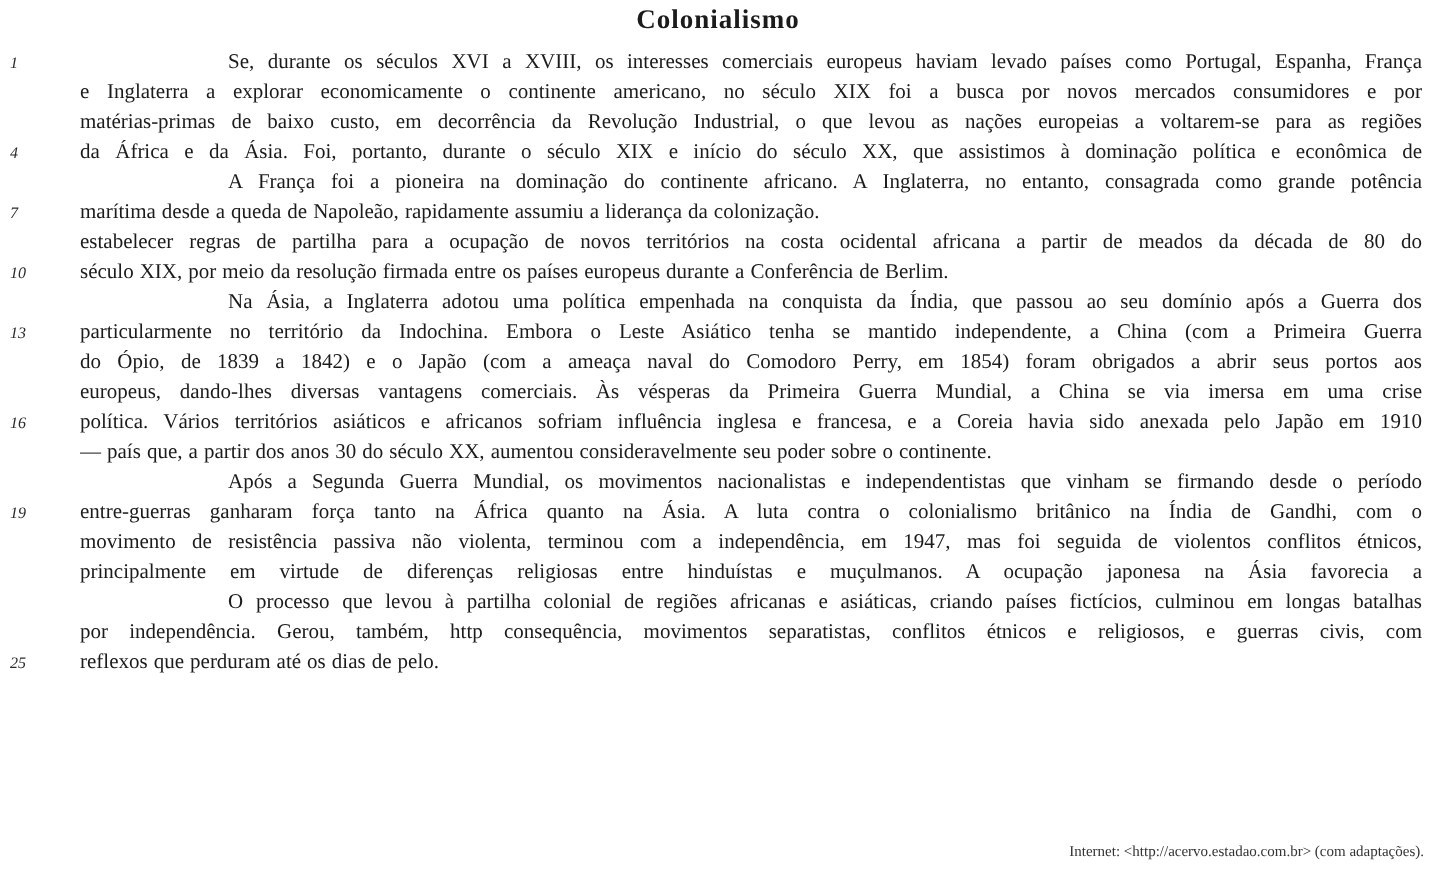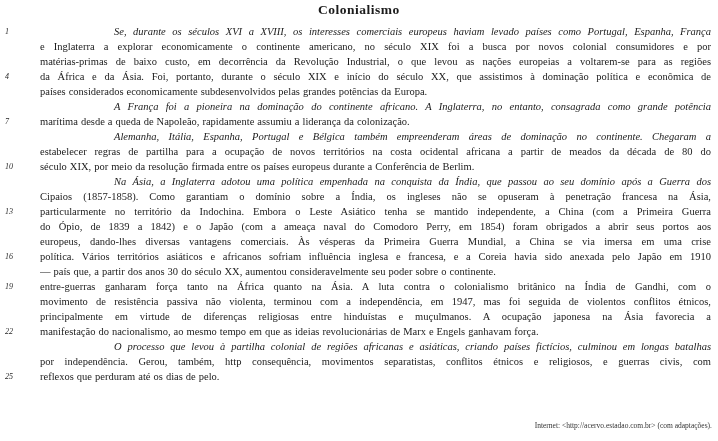--- a/index.html
+++ b/index.html
@@ -53,21 +53,20 @@
     overflow: hidden;
     white-space: normal;
     word-spacing: 0.4px;
   }
   .just {
     text-align: justify;
     text-align-last: justify;
   }
   .ind {
     text-indent: 74px;
-    font-style: italic;
   }
   .source {
     position: absolute;
     top: 421px;
     right: 6px;
     font-size: 7.5px;
     color: #333333;
     text-align: right;
   }
 </style>
@@ -79,61 +78,49 @@
   <div class="title">Colonialismo</div>
 
   <div class="body-block">
 
     <div class="row">
       <span class="lnum">1</span>
       <div class="ltext just ind">Se, durante os séculos XVI a XVIII, os interesses comerciais europeus haviam levado países como Portugal, Espanha, França</div>
     </div>
     <div class="row">
       <span class="lnum"></span>
-      <div class="ltext just">e Inglaterra a explorar economicamente o continente americano, no século XIX foi a busca por novos colonial consumidores e por</div>
+      <div class="ltext just">e Inglaterra a explorar economicamente o continente americano, no século XIX foi a busca por novos mercados consumidores e por</div>
     </div>
     <div class="row">
       <span class="lnum"></span>
       <div class="ltext just">matérias-primas de baixo custo, em decorrência da Revolução Industrial, o que levou as nações europeias a voltarem-se para as regiões</div>
     </div>
     <div class="row">
       <span class="lnum">4</span>
       <div class="ltext just">da África e da Ásia. Foi, portanto, durante o século XIX e início do século XX, que assistimos à dominação política e econômica de</div>
     </div>
     <div class="row">
       <span class="lnum"></span>
-      <div class="ltext">países considerados economicamente subdesenvolvidos pelas grandes potências da Europa.</div>
-    </div>
-    <div class="row">
-      <span class="lnum"></span>
       <div class="ltext just ind">A França foi a pioneira na dominação do continente africano. A Inglaterra, no entanto, consagrada como grande potência</div>
     </div>
     <div class="row">
       <span class="lnum">7</span>
       <div class="ltext">marítima desde a queda de Napoleão, rapidamente assumiu a liderança da colonização.</div>
-    </div>
-    <div class="row">
-      <span class="lnum"></span>
-      <div class="ltext just ind">Alemanha, Itália, Espanha, Portugal e Bélgica também empreenderam áreas de dominação no continente. Chegaram a</div>
     </div>
     <div class="row">
       <span class="lnum"></span>
       <div class="ltext just">estabelecer regras de partilha para a ocupação de novos territórios na costa ocidental africana a partir de meados da década de 80 do</div>
     </div>
     <div class="row">
       <span class="lnum">10</span>
       <div class="ltext">século XIX, por meio da resolução firmada entre os países europeus durante a Conferência de Berlim.</div>
     </div>
     <div class="row">
       <span class="lnum"></span>
       <div class="ltext just ind">Na Ásia, a Inglaterra adotou uma política empenhada na conquista da Índia, que passou ao seu domínio após a Guerra dos</div>
-    </div>
-    <div class="row">
-      <span class="lnum"></span>
-      <div class="ltext just">Cipaios (1857-1858). Como garantiam o domínio sobre a Índia, os ingleses não se opuseram à penetração francesa na Ásia,</div>
     </div>
     <div class="row">
       <span class="lnum">13</span>
       <div class="ltext just">particularmente no território da Indochina. Embora o Leste Asiático tenha se mantido independente, a China (com a Primeira Guerra</div>
     </div>
     <div class="row">
       <span class="lnum"></span>
       <div class="ltext just">do Ópio, de 1839 a 1842) e o Japão (com a ameaça naval do Comodoro Perry, em 1854) foram obrigados a abrir seus portos aos</div>
     </div>
     <div class="row">
@@ -142,34 +129,34 @@
     </div>
     <div class="row">
       <span class="lnum">16</span>
       <div class="ltext just">política. Vários territórios asiáticos e africanos sofriam influência inglesa e francesa, e a Coreia havia sido anexada pelo Japão em 1910</div>
     </div>
     <div class="row">
       <span class="lnum"></span>
       <div class="ltext">— país que, a partir dos anos 30 do século XX, aumentou consideravelmente seu poder sobre o continente.</div>
     </div>
     <div class="row">
+      <span class="lnum"></span>
+      <div class="ltext just ind">Após a Segunda Guerra Mundial, os movimentos nacionalistas e independentistas que vinham se firmando desde o período</div>
+    </div>
+    <div class="row">
       <span class="lnum">19</span>
       <div class="ltext just">entre-guerras ganharam força tanto na África quanto na Ásia. A luta contra o colonialismo britânico na Índia de Gandhi, com o</div>
     </div>
     <div class="row">
       <span class="lnum"></span>
       <div class="ltext just">movimento de resistência passiva não violenta, terminou com a independência, em 1947, mas foi seguida de violentos conflitos étnicos,</div>
     </div>
     <div class="row">
       <span class="lnum"></span>
       <div class="ltext just">principalmente em virtude de diferenças religiosas entre hinduístas e muçulmanos. A ocupação japonesa na Ásia favorecia a</div>
-    </div>
-    <div class="row">
-      <span class="lnum">22</span>
-      <div class="ltext">manifestação do nacionalismo, ao mesmo tempo em que as ideias revolucionárias de Marx e Engels ganhavam força.</div>
     </div>
     <div class="row">
       <span class="lnum"></span>
       <div class="ltext just ind">O processo que levou à partilha colonial de regiões africanas e asiáticas, criando países fictícios, culminou em longas batalhas</div>
     </div>
     <div class="row">
       <span class="lnum"></span>
       <div class="ltext just">por independência. Gerou, também, http consequência, movimentos separatistas, conflitos étnicos e religiosos, e guerras civis, com</div>
     </div>
     <div class="row">

